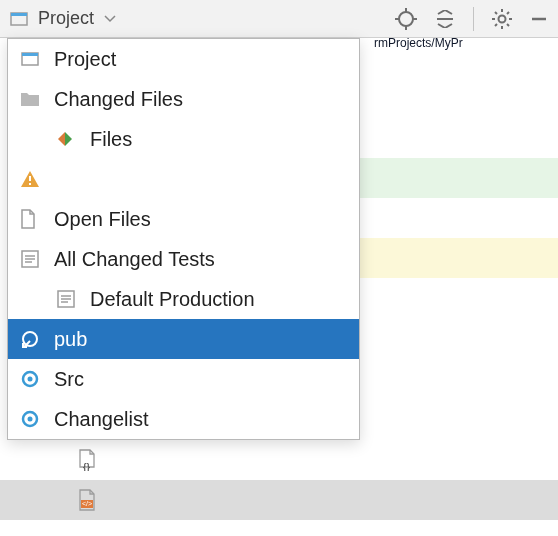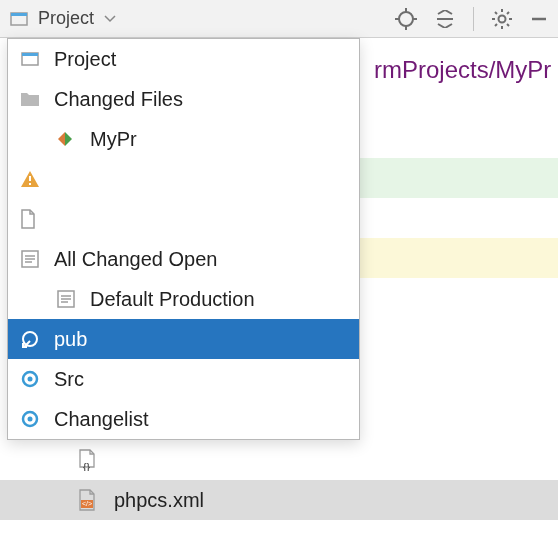--- a/index.html
+++ b/index.html
@@ -102,24 +102,24 @@
       background: #dcdcdc;
     }
     .below-dropdown {
       position: absolute;
       top: 440px;
       left: 0;
       right: 0;
     }
     .breadcrumb {
       position: absolute;
-      top: 56px;
+      top: 36px;
       left: 374px;
-      font-size: 24px;
-      color: #701a75;
+      font-size: 12px;
+      color: #0f172a;
     }
     .color-band {
       position: absolute;
       left: 360px;
       right: 0;
       height: 40px;
     }
   </style>
 </head>
 <body>
@@ -204,49 +204,50 @@
         </span>
       <span>Changed Files</span>
     </div>
     <div class="dropdown-item indent">
       <span class="icon-slot">
           <svg width="18" height="18" viewBox="0 0 18 18">
             <path d="M9 2 L2 9 L9 16 L9 2 Z" fill="#d97b3a"></path>
             <path d="M9 2 L16 9 L9 16 L9 2 Z" fill="#4a9e4a"></path>
           </svg>
         </span>
-      <span>MyPr</span>
+      <span>Files</span>
     </div>
     <div class="dropdown-item">
       <span class="icon-slot">
           <svg width="20" height="18" viewBox="0 0 20 18">
             <path d="M10 1 L19 17 L1 17 Z" fill="#e8a33d"></path>
             <rect x="9" y="6" width="2" height="5" fill="#fff"></rect>
             <rect x="9" y="13" width="2" height="2" fill="#fff"></rect>
           </svg>
         </span>
     </div>
     <div class="dropdown-item">
       <span class="icon-slot">
           <svg width="16" height="20" viewBox="0 0 16 20">
             <path d="M2 1 L10 1 L14 5 L14 19 L2 19 Z" fill="none" stroke="#9c9c9c" stroke-width="1.5"></path>
             <path d="M10 1 L10 5 L14 5" fill="none" stroke="#9c9c9c" stroke-width="1.5"></path>
           </svg>
         </span>
+      <span>Open Files</span>
     </div>
     <div class="dropdown-item">
       <span class="icon-slot">
           <svg width="20" height="20" viewBox="0 0 20 20">
             <rect x="2" y="2" width="16" height="16" fill="none" stroke="#9c9c9c" stroke-width="1.5"></rect>
             <line x1="5" y1="7" x2="15" y2="7" stroke="#9c9c9c" stroke-width="1.5"></line>
             <line x1="5" y1="10" x2="15" y2="10" stroke="#9c9c9c" stroke-width="1.5"></line>
             <line x1="5" y1="13" x2="12" y2="13" stroke="#9c9c9c" stroke-width="1.5"></line>
           </svg>
         </span>
-      <span>All Changed Open</span>
+      <span>All Changed Tests</span>
     </div>
     <div class="dropdown-item indent">
       <span class="icon-slot">
           <svg width="20" height="20" viewBox="0 0 20 20">
             <rect x="2" y="2" width="16" height="16" fill="none" stroke="#9c9c9c" stroke-width="1.5"></rect>
             <line x1="5" y1="7" x2="15" y2="7" stroke="#9c9c9c" stroke-width="1.5"></line>
             <line x1="5" y1="10" x2="15" y2="10" stroke="#9c9c9c" stroke-width="1.5"></line>
             <line x1="5" y1="13" x2="12" y2="13" stroke="#9c9c9c" stroke-width="1.5"></line>
           </svg>
         </span>
@@ -295,15 +296,14 @@
   </div>
   <div class="file-row sel">
     <span class="icon-slot">
         <svg width="18" height="22" viewBox="0 0 18 22">
           <path d="M2 1 L12 1 L16 5 L16 21 L2 21 Z" fill="none" stroke="#9c9c9c" stroke-width="1.3"></path>
           <path d="M12 1 L12 5 L16 5" fill="none" stroke="#9c9c9c" stroke-width="1.3"></path>
           <rect x="3" y="11" width="12" height="8" fill="#e07b3c"></rect>
           <text x="4" y="17" font-size="7" fill="#fff">&lt;/&gt;</text>
         </svg>
       </span>
-    <span>phpcs.xml</span>
   </div>
 </div>
 
 </body></html>

